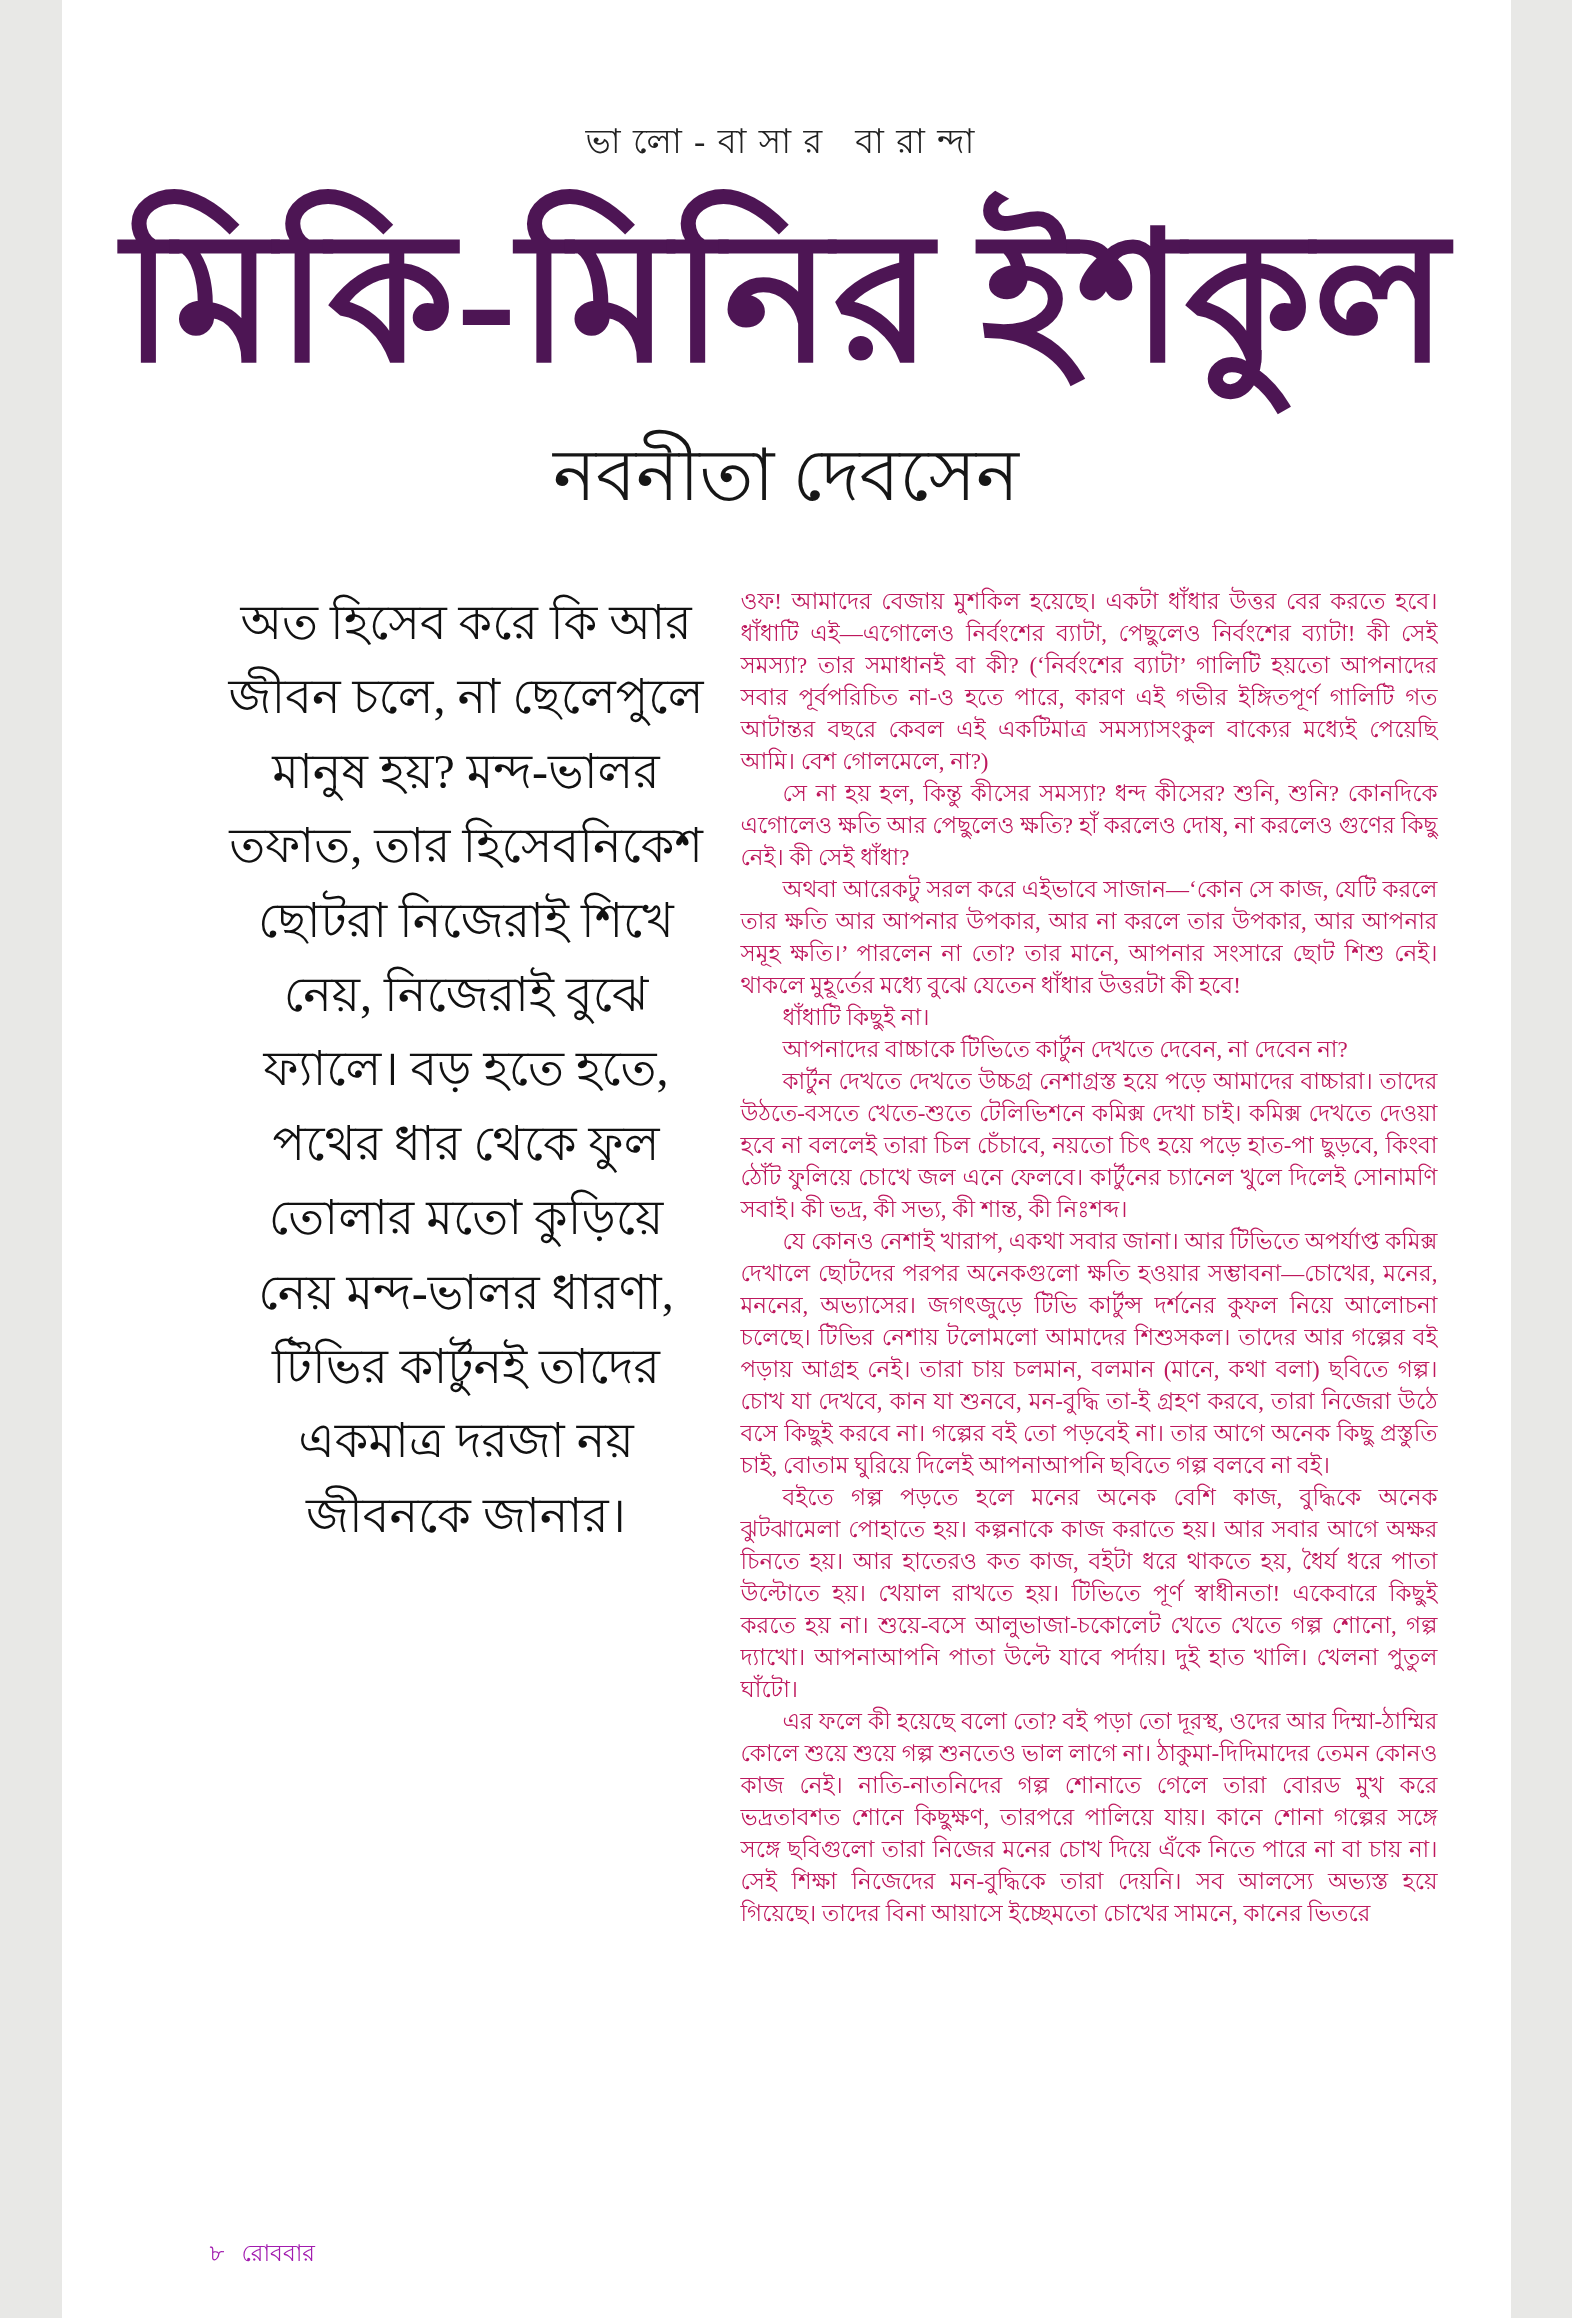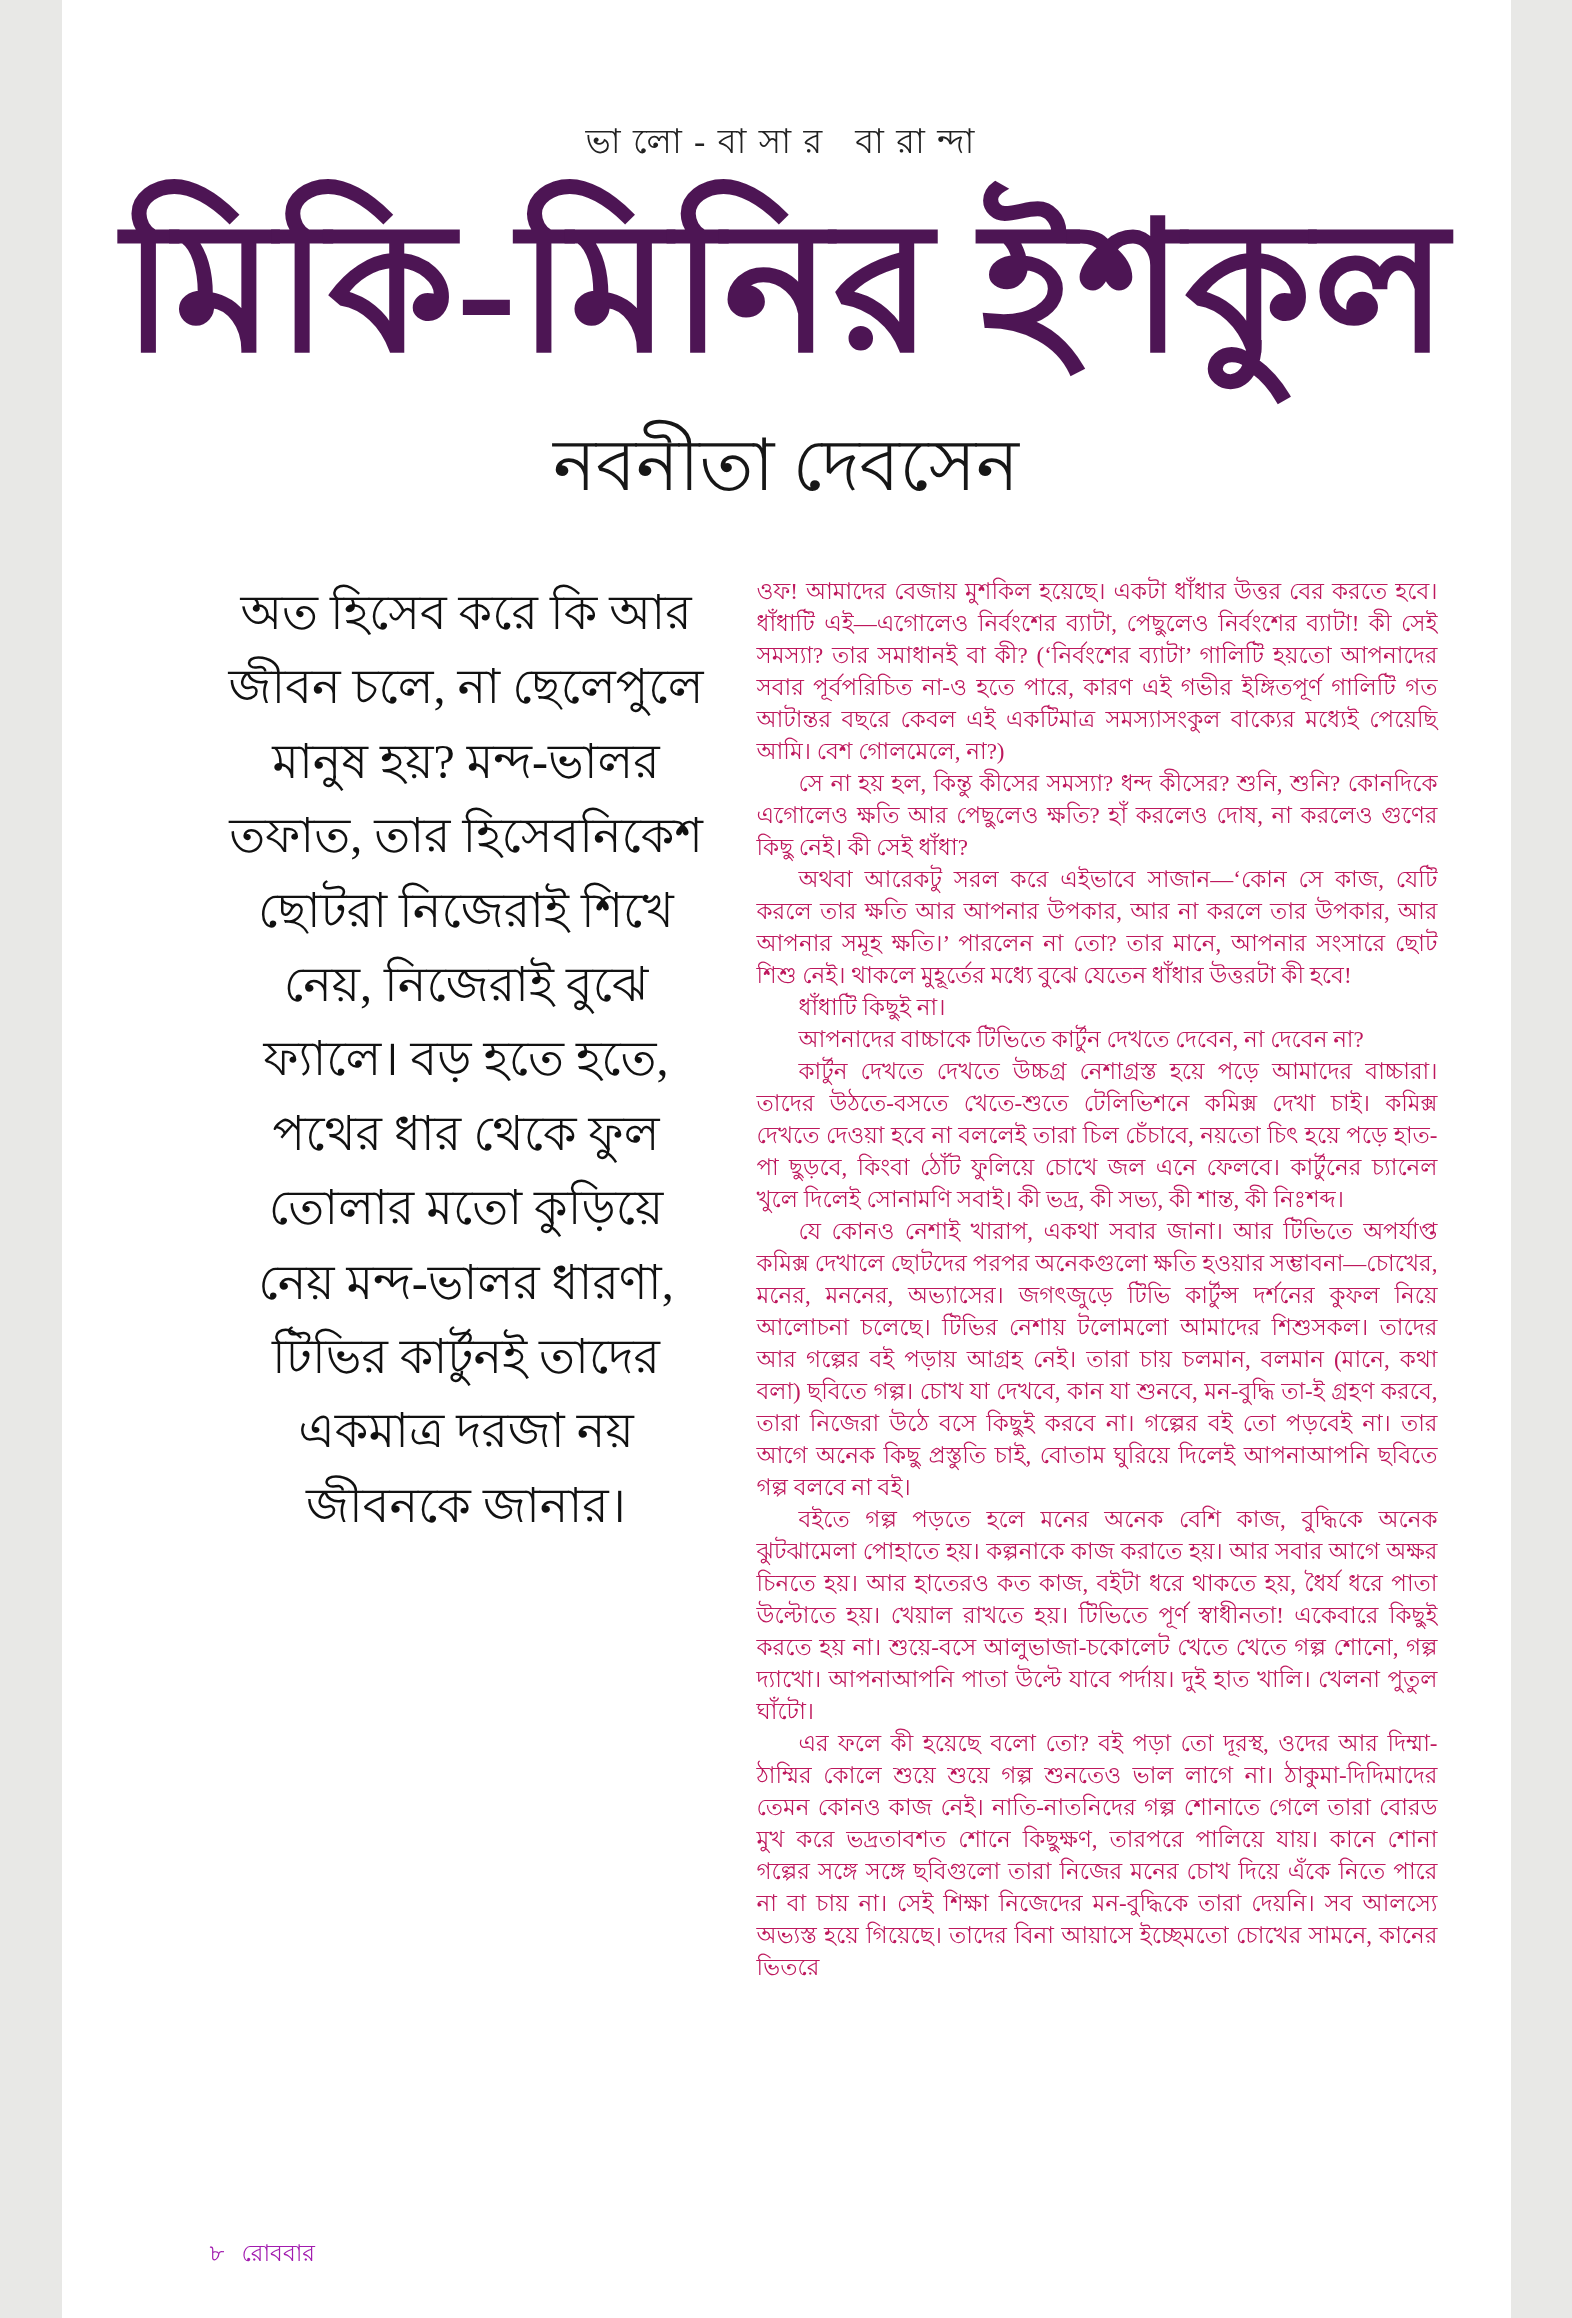--- a/index.html
+++ b/index.html
@@ -22,37 +22,37 @@
     text-align: center;
     padding-top: 115px;
   }
   .kicker {
     font-size: 34px;
     letter-spacing: 12.3px;
     color: #222222;
     font-weight: 400;
   }
   .title {
-    margin-top: 22px;
+    margin-top: 32px;
     font-size: 181px;
     line-height: 1.05;
     font-weight: 700;
     color: #4d1554;
     letter-spacing: 1.5px;
   }
   .author {
     margin-top: 26px;
     font-size: 72px;
     color: #161616;
     font-weight: 400;
   }
   .columns {
     display: flex;
     margin: 46px 73px 0 166px;
-    gap: 52px;
+    gap: 36px;
     align-items: flex-start;
   }
   .pull-quote-col {
     width: 477px;
     flex: 0 0 477px;
   }
   .pull-quote {
     font-size: 48px;
     line-height: 1.55;
     text-align: center;

